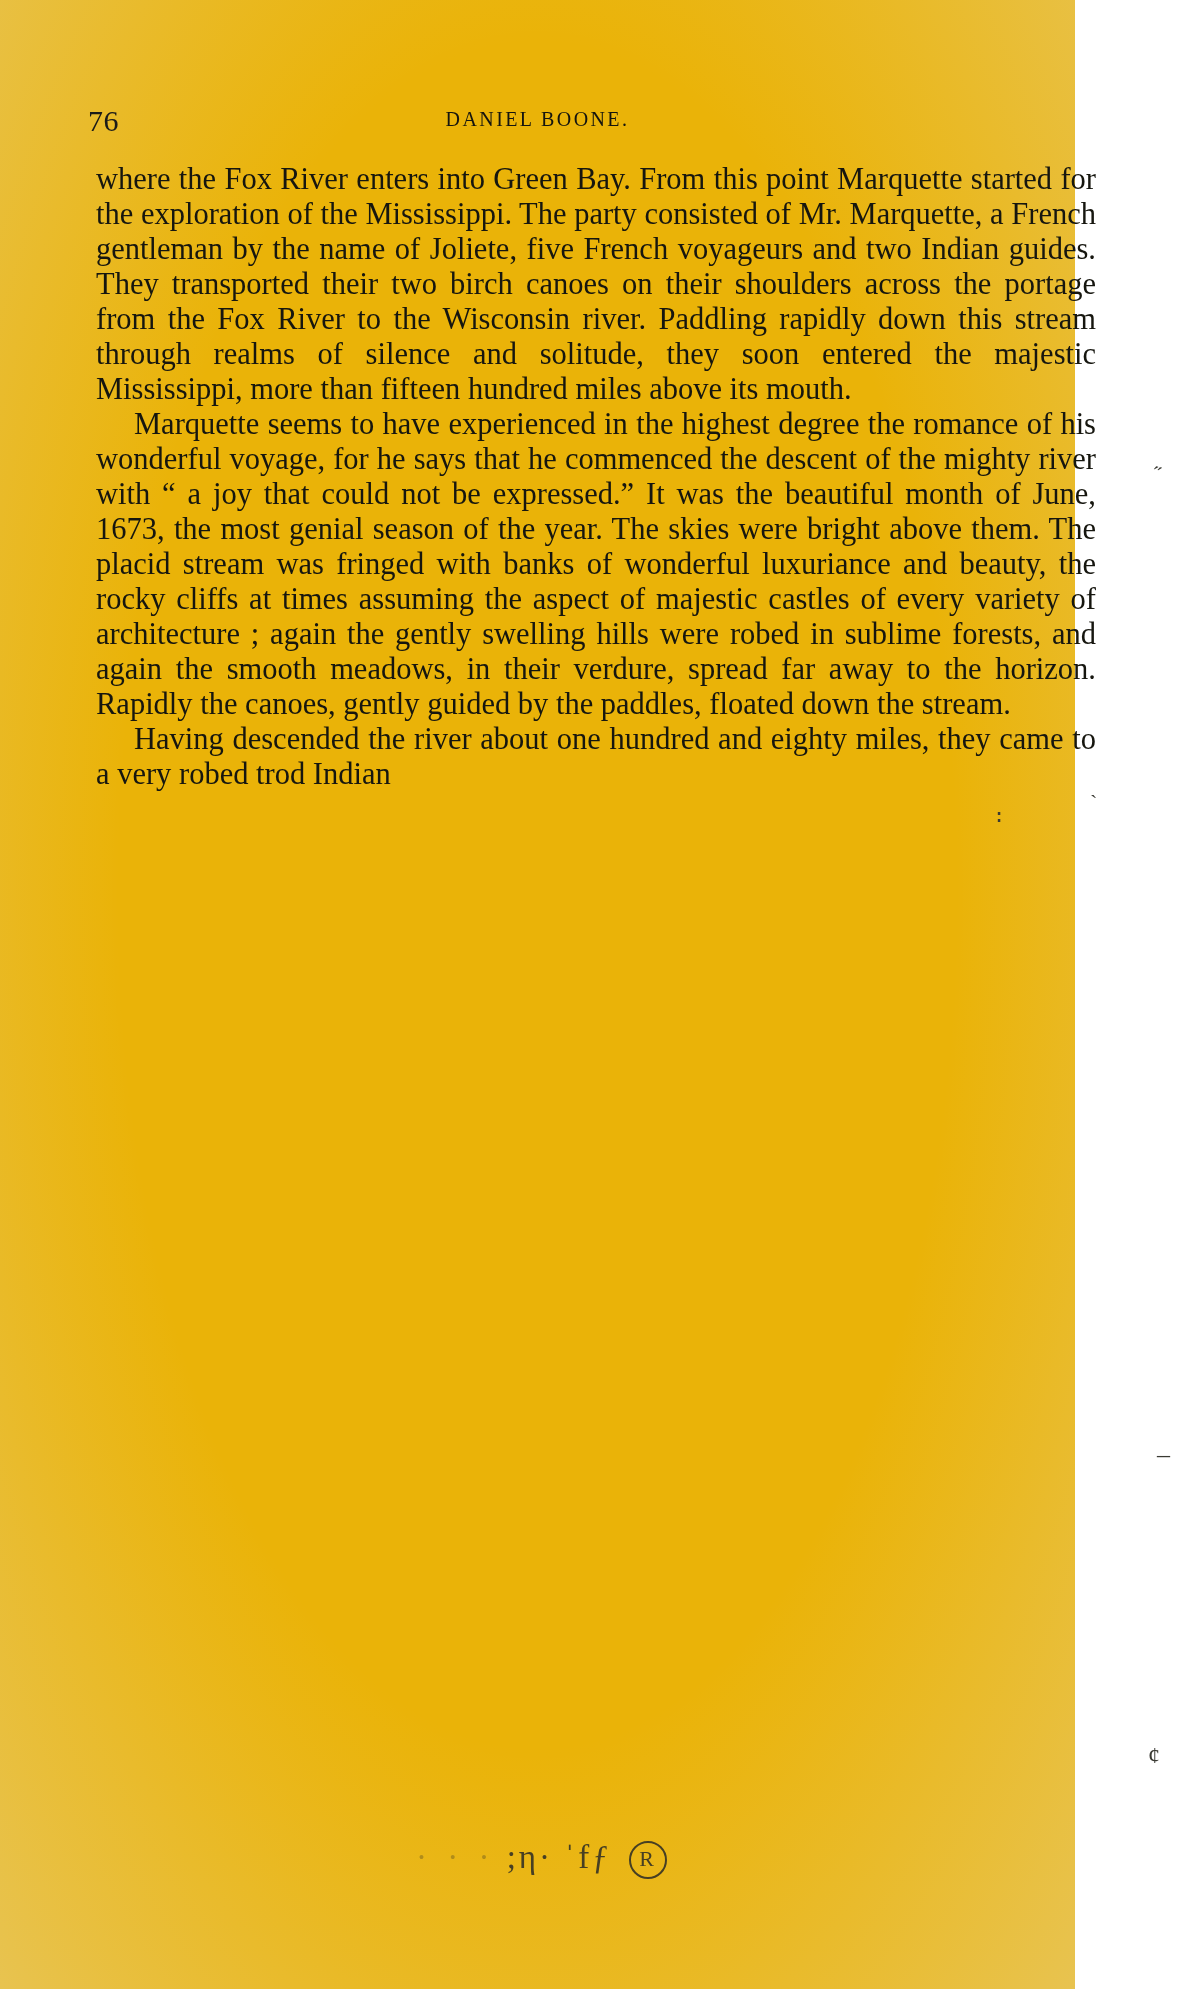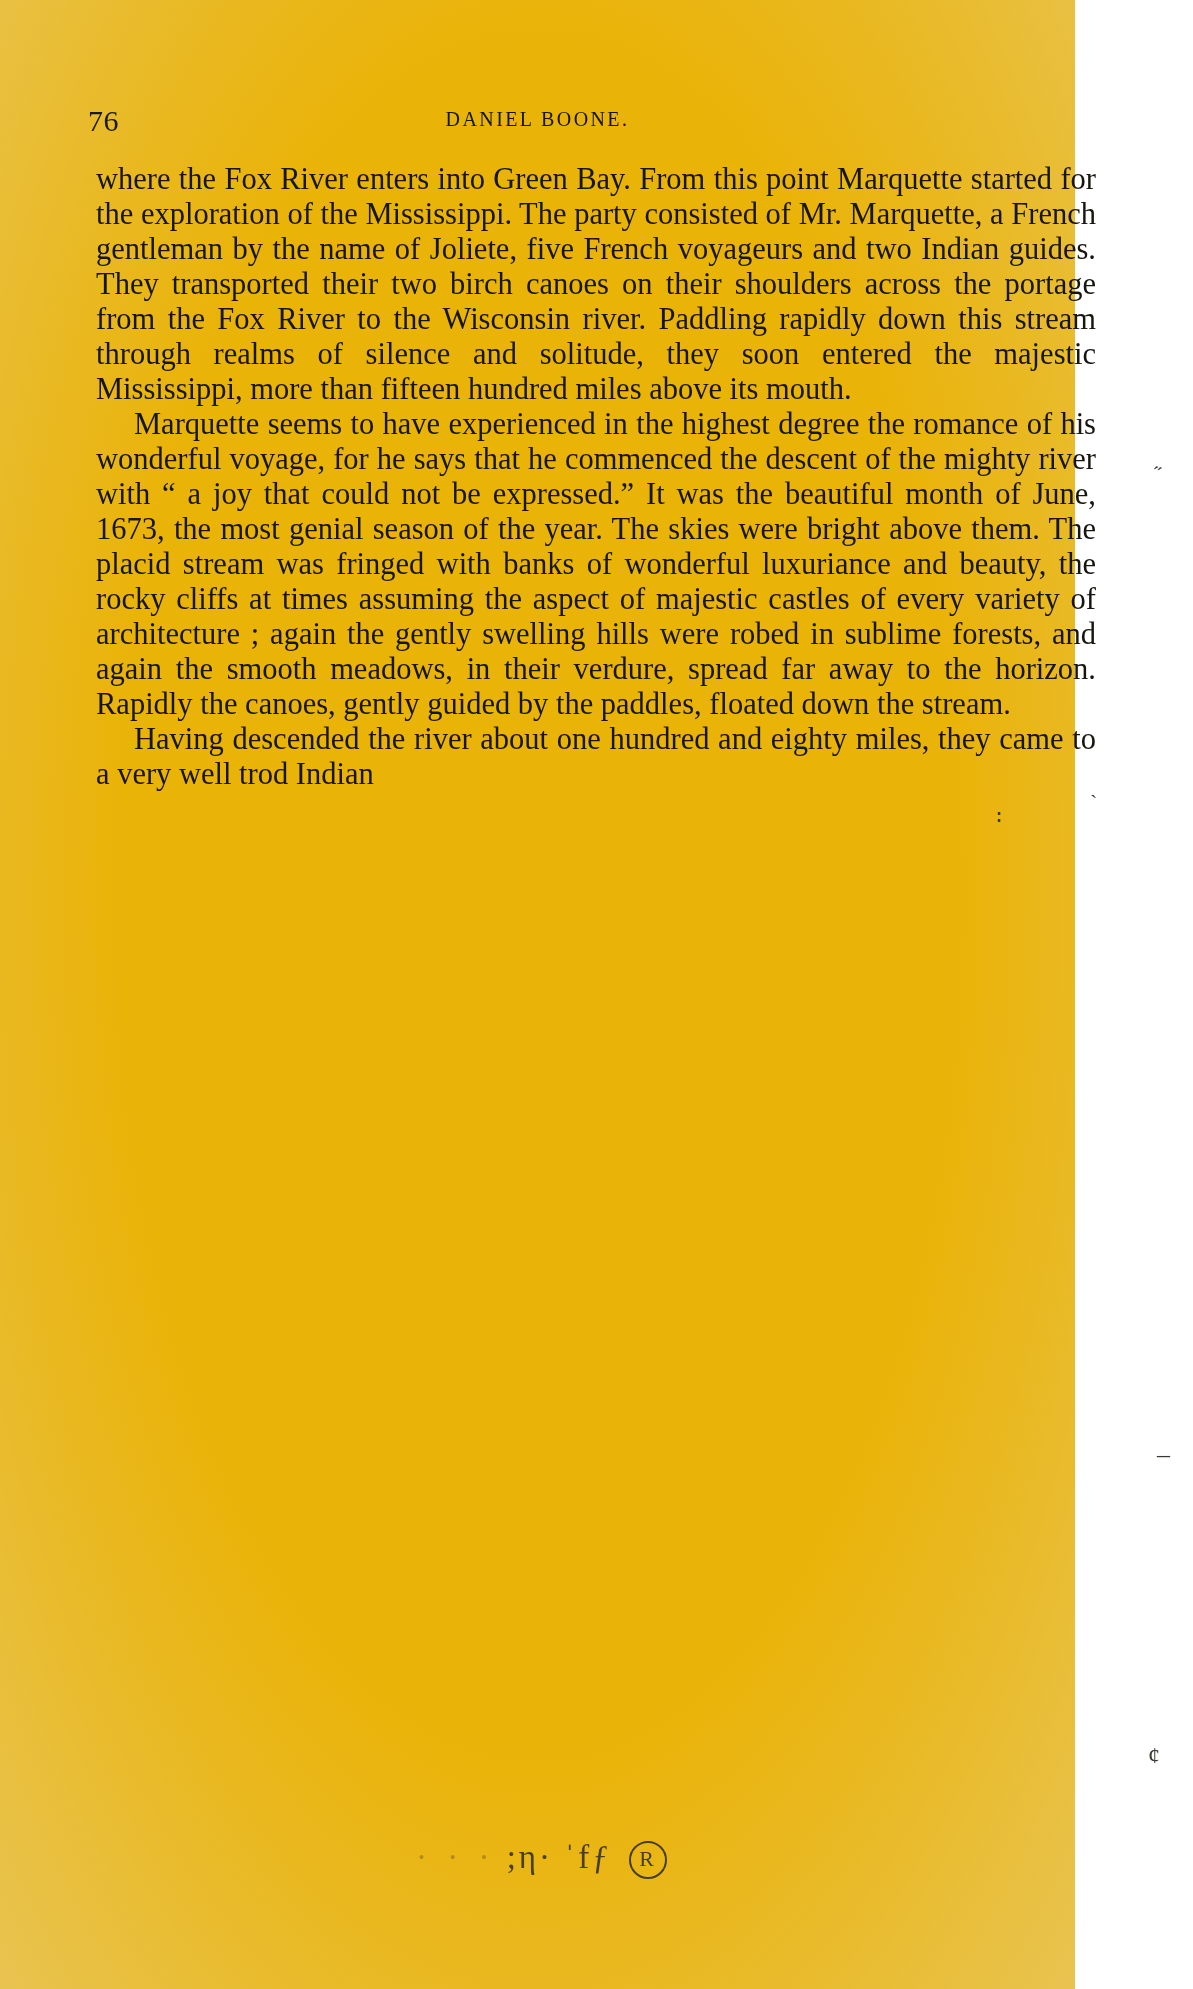--- a/index.html
+++ b/index.html
@@ -154,21 +154,21 @@
   <div class="paper-tone"></div>
 
   <header class="running-head">
     <div class="folio">76</div>
     <div class="book-title">DANIEL BOONE.</div>
   </header>
 
   <main class="body-text">
     <p class="para first">where the Fox River enters into Green Bay.   From this point Marquette started for the exploration of the Mississippi.   The party consisted of Mr. Marquette, a French gentleman by the name of Joliete, five French voyageurs and two Indian guides.   They transported their two birch canoes on their shoulders across the portage from the Fox River to the Wisconsin river. Paddling rapidly down this stream through realms of silence and solitude, they soon entered the majestic Mississippi, more than fifteen hundred miles above its mouth.</p>
     <p class="para">Marquette seems to have experienced in the highest degree the romance of his wonderful voyage, for he says that he commenced the descent of the mighty river with “ a joy that could not be expressed.”   It was the beautiful month of June, 1673, the most genial season of the year.   The skies were bright above them.   The placid stream was fringed with banks of wonderful luxuriance and beauty, the rocky cliffs at times assuming the aspect of majestic castles of every variety of architecture ; again the gently swelling hills were robed in sublime forests, and again the smooth meadows, in their verdure, spread far away to the horizon.   Rapidly the canoes, gently guided by the paddles, floated down the stream.</p>
-    <p class="para">Having descended the river about one hundred and eighty miles, they came to a very well trod Indian</p>
+    <p class="para">Having descended the river about one hundred and eighty miles, they came to a very robed trod Indian</p>
   </main>
 
   <span class="artifact mark-right-1">˝</span>
   <span class="artifact mark-right-2">ˋ</span>
   <span class="artifact mark-right-3">։</span>
   <span class="artifact mark-right-4">–</span>
   <span class="artifact mark-right-5">¢</span>
 
   <div class="stamp">
     <span class="faint">· · ·</span>

